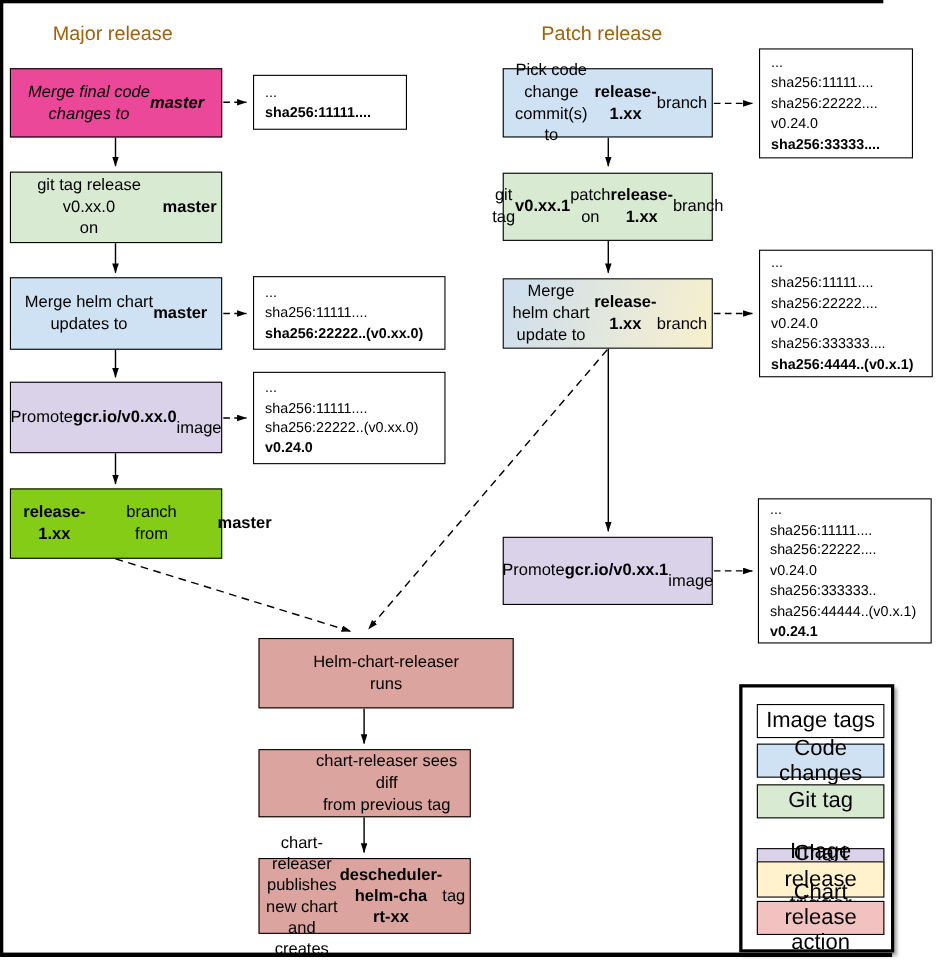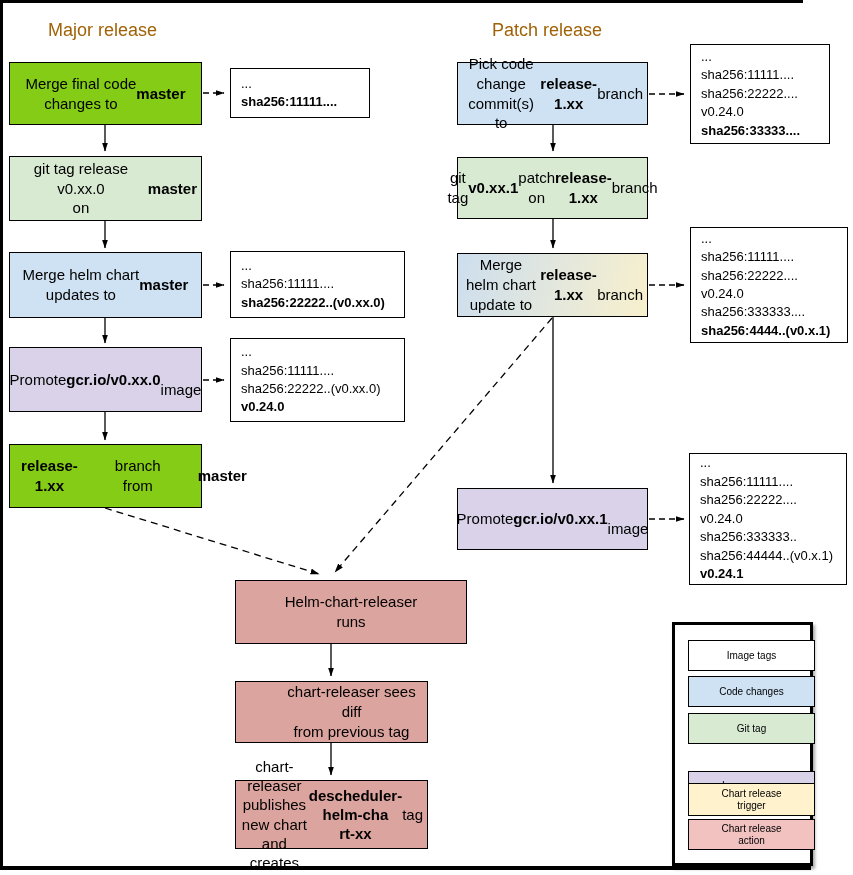--- a/index.html
+++ b/index.html
@@ -22,23 +22,23 @@
     display:flex;flex-direction:column;justify-content:center;
     font-size:13px;line-height:1.42;text-align:left;padding:3px 6px 3px 10px;
     white-space:nowrap;overflow:hidden;
   }
   .legend-panel{
     position:absolute;left:672px;top:622px;width:141px;height:244px;
     border:3px solid #000;box-sizing:border-box;background:#fff;
     box-shadow:2px 3px 3px rgba(0,0,0,.35);
   }
   .legend-item{
-    position:absolute;left:13px;width:127px;border:1px solid #000;box-sizing:border-box;
+    position:absolute;left:13px;width:116px;border:1px solid #000;box-sizing:border-box;
     display:flex;align-items:center;justify-content:center;text-align:center;
-    font-size:10px;line-height:1.15;white-space:pre-line;
+    font-size:20px;line-height:1.15;white-space:pre-line;
   }
 </style>
 </head>
 <body>
 
 <div id="canvas">
 
   <div class="frame-bar" style="left:0;top:0;width:803px;height:3px;"></div>
   <div class="frame-bar" style="left:0;top:0;width:3px;height:870px;"></div>
   <div class="frame-bar" style="left:0;top:866px;width:811px;height:4px;"></div>
@@ -66,21 +66,21 @@
       <line x1="649" y1="285" x2="684" y2="285" stroke-dasharray="6 4" marker-end="url(#ah)"></line>
       <line x1="649" y1="519" x2="684" y2="519" stroke-dasharray="6 4" marker-end="url(#ah)"></line>
       <line x1="105" y1="508" x2="319" y2="574" stroke-dasharray="7 5" marker-end="url(#ah)"></line>
       <line x1="552" y1="318" x2="335" y2="572" stroke-dasharray="7 5" marker-end="url(#ah)"></line>
     </g>
   </svg>
 
   <div class="section-title" style="left:48px;top:20px;">Major release</div>
   <div class="section-title" style="left:492px;top:20px;">Patch release</div>
 
-  <div class="flow-box" style="left: 9px; top: 62px; width: 193px; height: 63px; background: #84cc16;"><span>Merge final code
+  <div class="flow-box" style="left: 9px; top: 62px; width: 193px; height: 63px; background: #ec4899; font-style: italic;"><span>Merge final code
 changes to </span><b>master</b></div>
   <div class="flow-box" style="left: 9px; top: 156px; width: 193px; height: 65px; background: rgb(217, 234, 211); justify-content: space-between;"><span>git tag release v0.xx.0
 on </span><b>master</b></div>
   <div class="flow-box" style="left: 9px; top: 252px; width: 193px; height: 66px; background: rgb(207, 226, 243);"><span>Merge helm chart
 updates to </span><b>master</b></div>
   <div class="flow-box" style="left: 9px; top: 347px; width: 193px; height: 65px; background: rgb(217, 210, 233);"><span>Promote </span><b>gcr.io/v0.xx.0</b><span>
 image</span></div>
   <div class="flow-box" style="left: 9px; top: 444px; width: 193px; height: 64px; background: #84cc16; gap: 37px;"><span>cut </span><b>release-1.xx</b><span> branch
 from </span><b>master</b></div>
 

